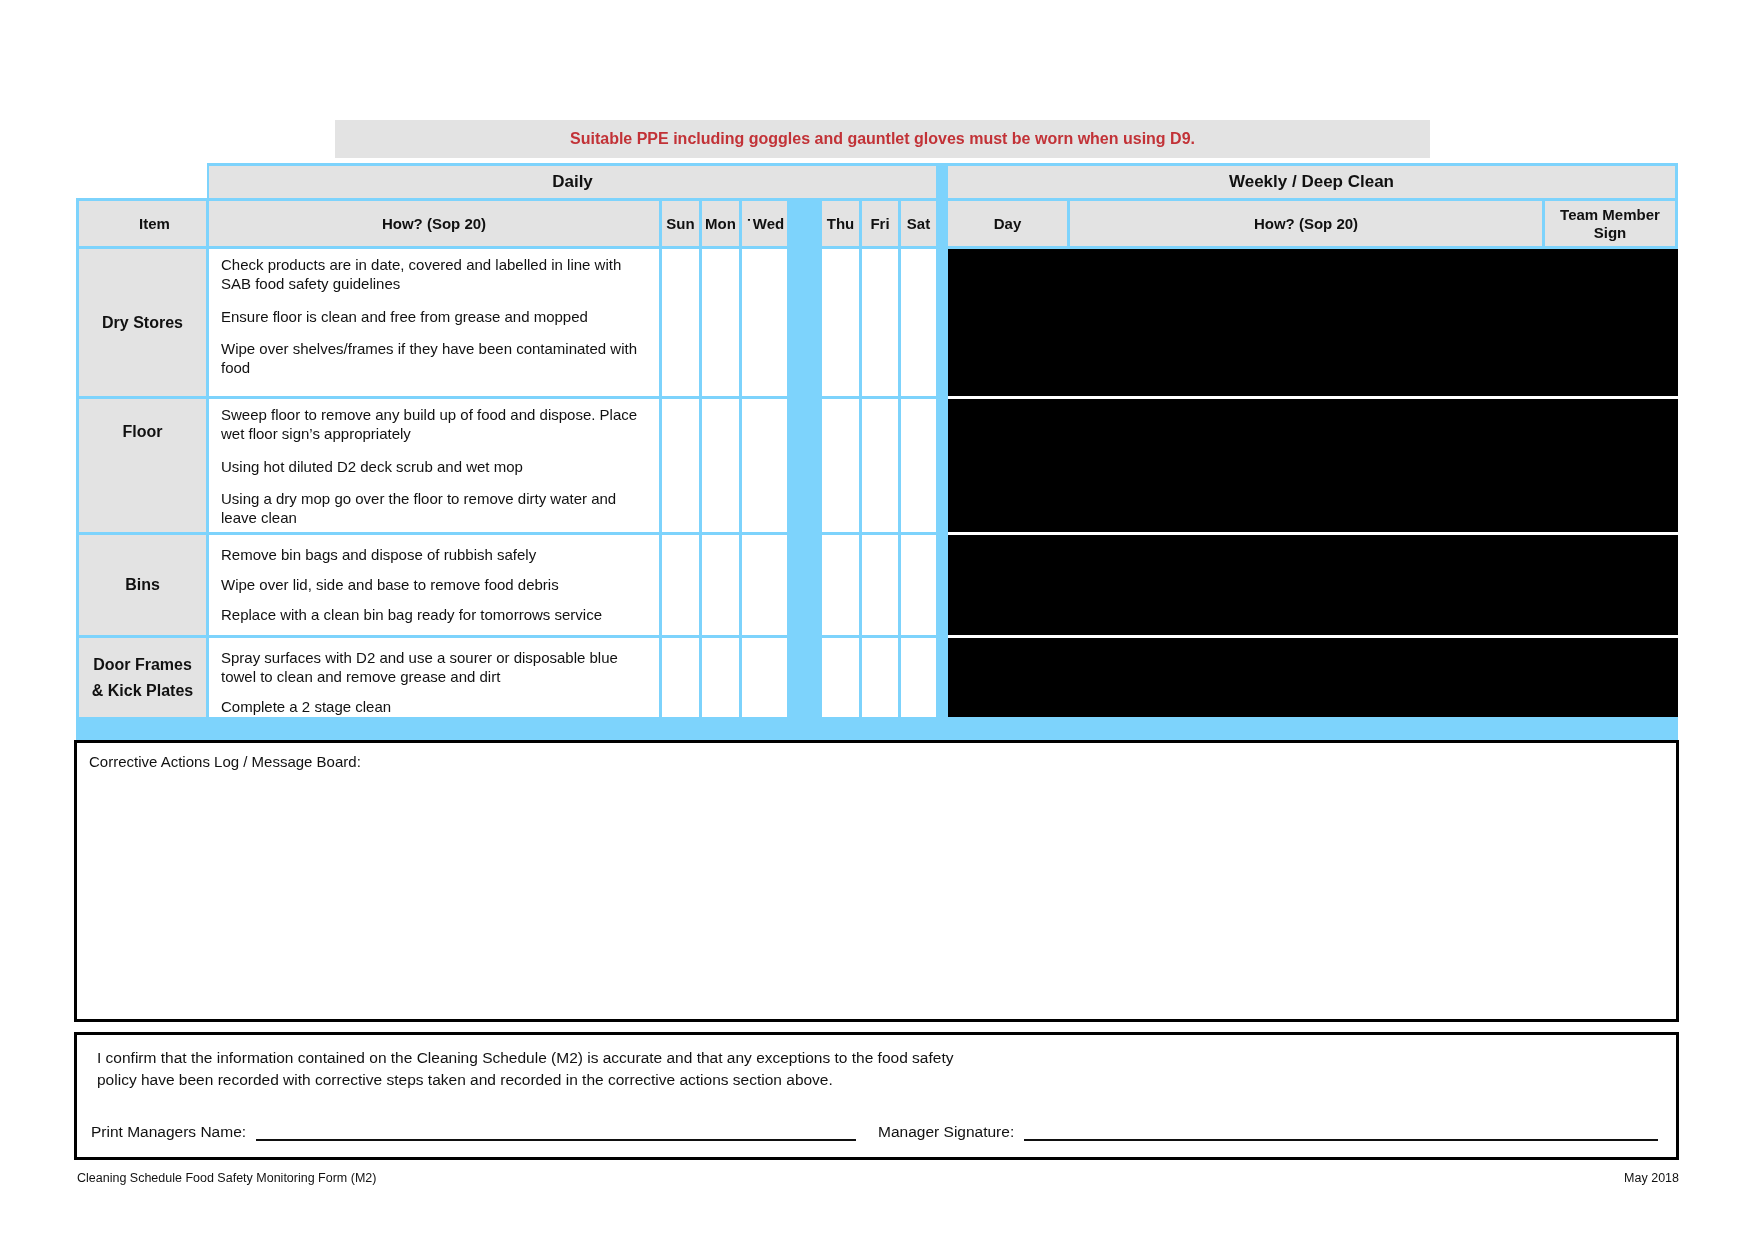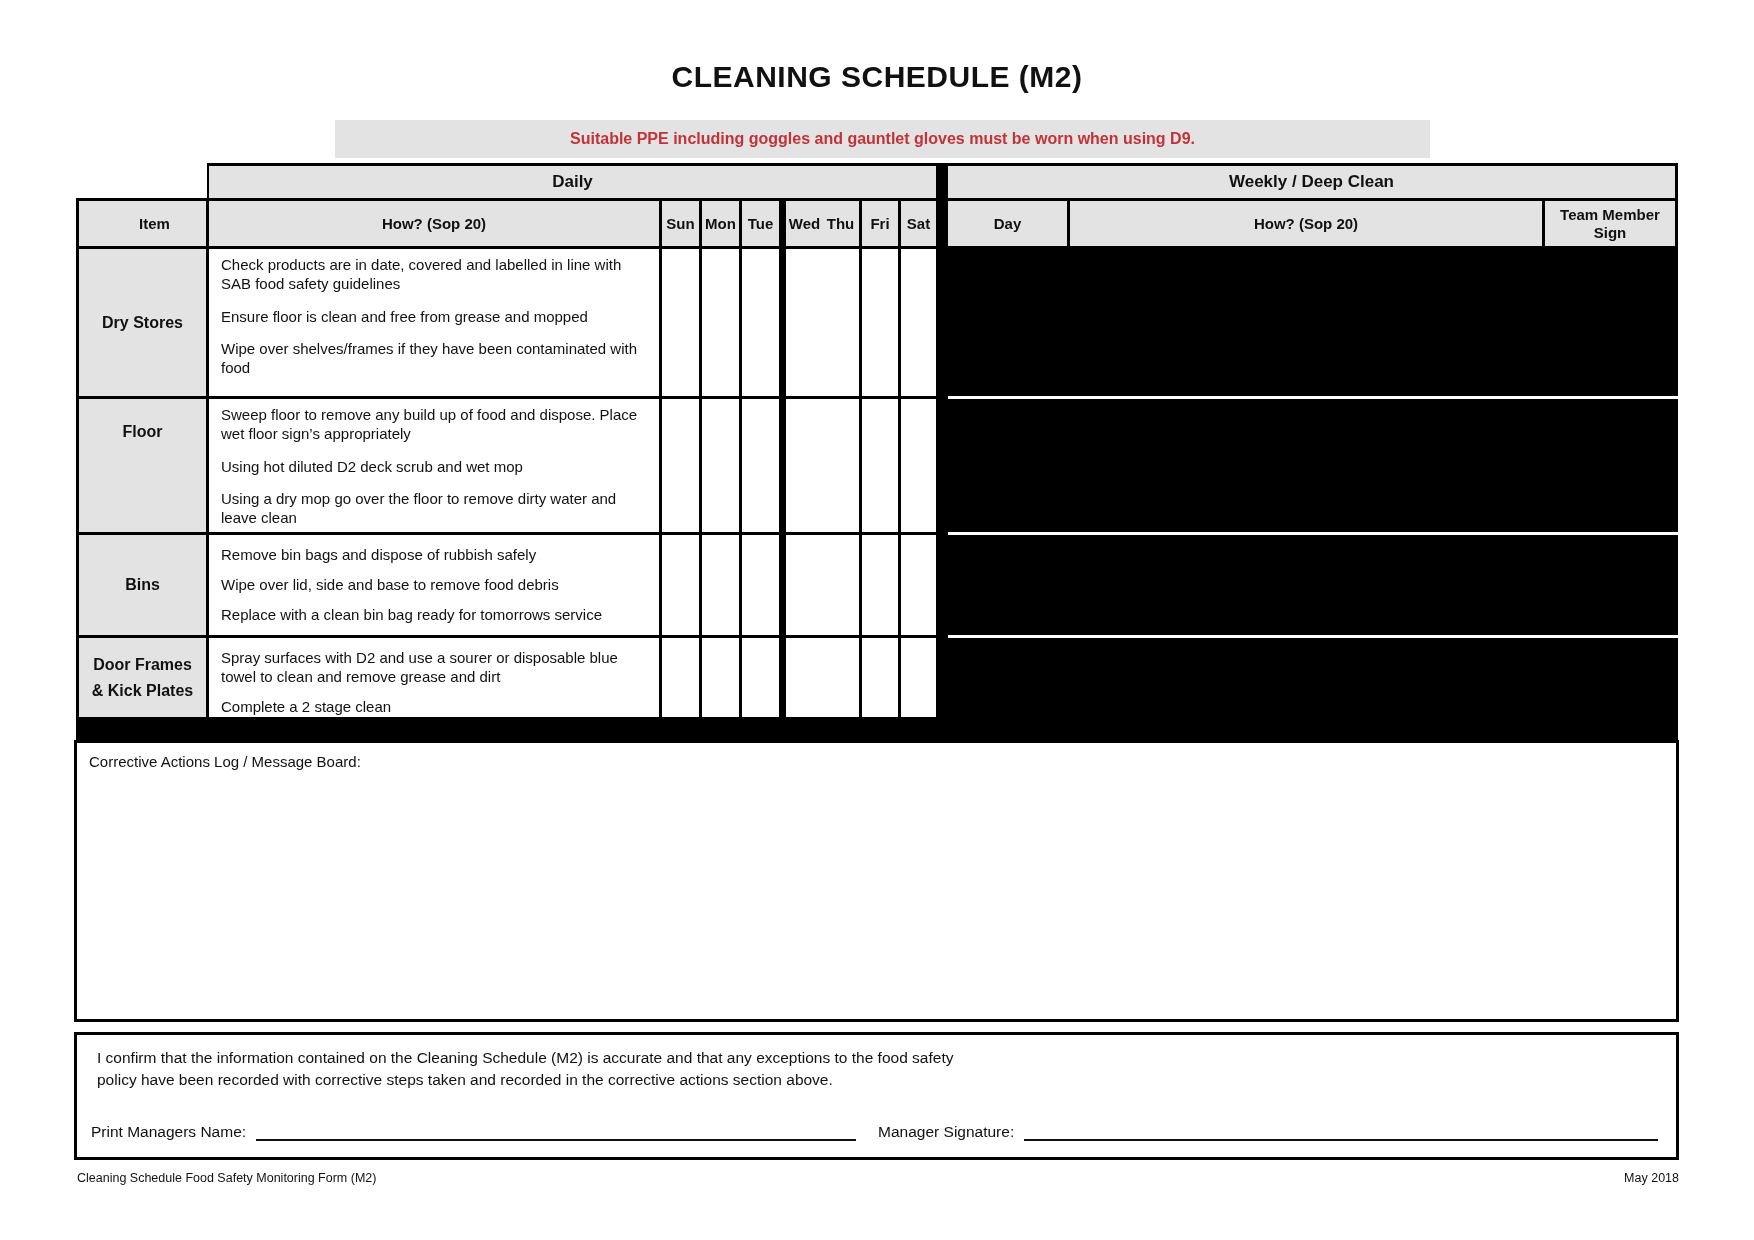--- a/index.html
+++ b/index.html
@@ -7,37 +7,37 @@
         font-family:"Liberation Sans",sans-serif;color:#111;overflow:hidden;}
 
   .title{position:absolute;top:60px;left:0;width:100%;text-align:center;
          font-size:30px;font-weight:bold;letter-spacing:.5px;}
 
   .banner{position:absolute;left:335px;top:120px;width:1095px;height:38px;
           background:#e3e3e3;display:flex;align-items:center;justify-content:center;}
   .banner-text{color:#c23237;font-weight:bold;font-size:16px;}
 
   
-  .tbl{position:absolute;left:76px;top:163px;width:1602px;height:618px;background:#000000;}
+  .tbl{position:absolute;left:76px;top:163px;width:1602px;height:618px;background:#7dd3fc;}
   .cell{position:absolute;box-sizing:border-box;}
   .gray{background:#e3e3e3;}
   .white{background:#fff;}
   .hdr{display:flex;align-items:center;justify-content:center;font-weight:bold;
        text-align:center;font-size:15px;line-height:1.2;}
   .corner{left:0;top:0;width:131px;height:35px;background:#fff;}
   .band{top:3px;height:32px;font-size:17px;}
   .band-daily{left:133px;width:727px;}
   .band-weekly{left:872px;width:727px;}
 
   .col-item{left:3px;width:127px;padding-left:24px;}
   .col-how{left:133px;width:450px;}
   .col-sun{left:586px;width:37px;}
   .col-mon{left:626px;width:37px;}
   .col-tue{left:666px;width:37px;}
-  .col-wed{left:674px;width:37px;margin-left:36px;}
+  .col-wed{left:674px;width:37px;}
   .col-thu{left:746px;width:37px;}
   .col-fri{left:786px;width:36px;}
   .col-sat{left:825px;width:35px;}
   .col-dayw{left:872px;width:119px;}
   .col-how2{left:994px;width:472px;}
   .col-sign{left:1469px;width:130px;}
 
   .row-head{top:38px;height:45px;}
   .row-1{top:86px;height:147px;}
   .row-2{top:236px;height:133px;}
@@ -70,21 +70,20 @@
   .sig-line-2{flex:1;margin-left:10px;}
 
   .footer{position:absolute;left:77px;right:75px;top:1171px;display:flex;
           justify-content:space-between;font-size:12.5px;}
 </style>
 </head>
 <body>
 
 <div class="page">
 
-  <div class="title">CLEANING SCHEDULE (M2)</div>
 
   <div class="banner">
     <span class="banner-text">Suitable PPE including goggles and gauntlet gloves must be worn when using D9.</span>
   </div>
 
   <div class="tbl">
     <div class="cell corner"></div>
     <div class="cell gray hdr band band-daily">Daily</div>
     <div class="cell gray hdr band band-weekly">Weekly / Deep Clean</div>
 

